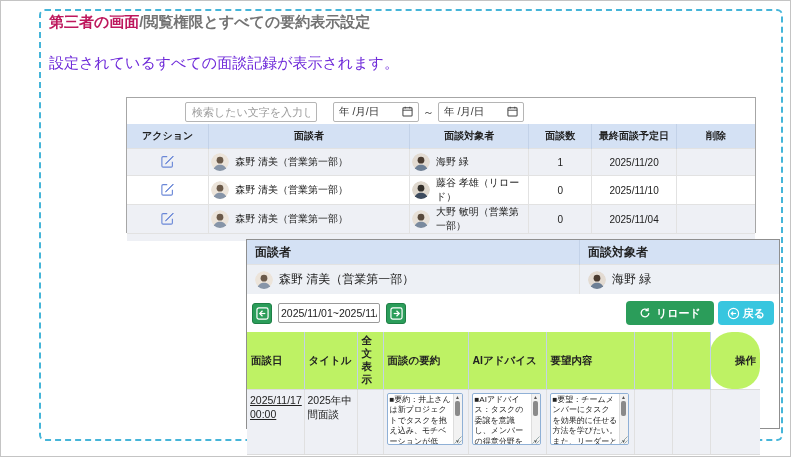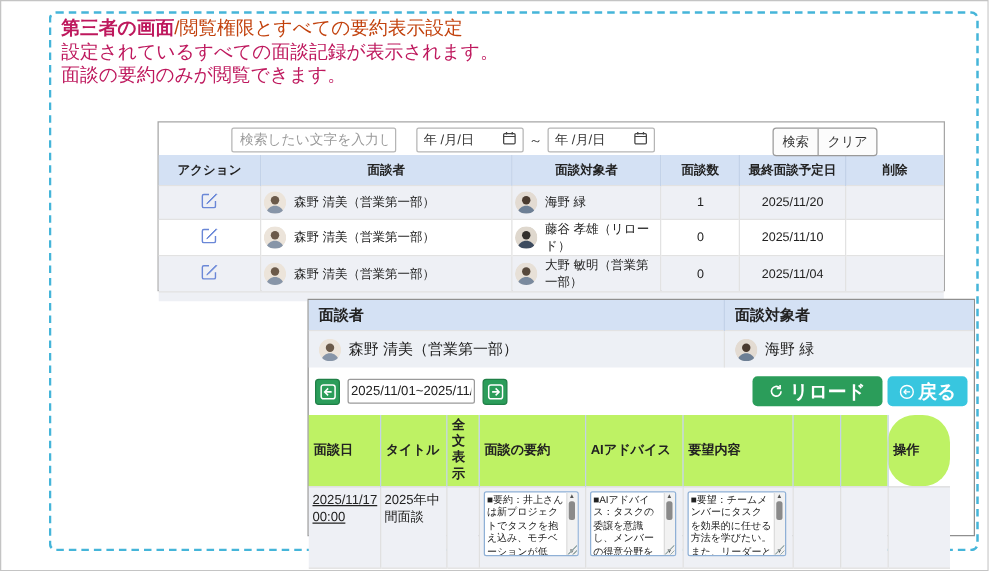--- a/index.html
+++ b/index.html
@@ -2,22 +2,22 @@
 <html><head>
 <meta charset="utf-8">
 <style>
   html,body{margin:0;padding:0;background:#fff;}
   .page{position:relative;width:791px;height:457px;background:#fff;border:1px solid #c4c4c4;
         box-sizing:border-box;font-family:"Liberation Sans","DejaVu Sans",sans-serif;overflow:hidden;}
   .dashed-frame{position:absolute;left:38px;top:8px;width:744px;height:432px;
         border:2px dashed #45b5d9;border-radius:6px;box-sizing:border-box;}
   .page-title{position:absolute;left:48px;top:12px;font-size:15px;white-space:nowrap;}
   .title-bold{color:#be185d;font-weight:bold;}
-  .title-rest{color:#c2410c;font-weight:normal;}
-  .desc{position:absolute;left:48px;font-size:15px;color:#be185d;white-space:nowrap;}
+  .title-rest{color:#737373;font-weight:bold;}
+  .desc{position:absolute;left:48px;font-size:15px;color:#6d28d9;white-space:nowrap;margin-top:22px;}
   .desc1{top:31px;} .desc2{top:50px;}
 
   
   .panel1{position:absolute;left:125px;top:96px;width:630px;height:136px;background:#fff;
         border:1px solid #a6a6a6;box-sizing:border-box;}
   .searchbar{position:relative;height:26px;}
   .search-input{position:absolute;left:58px;top:4px;width:132px;height:20px;border:1px solid #b5b5b5;
         border-radius:2px;font-size:11px;padding:0 6px;box-sizing:border-box;color:#333;
         font-family:"Liberation Sans","DejaVu Sans",sans-serif;}
   .search-input::placeholder{color:#9a9a9a;}
@@ -59,32 +59,32 @@
   table.people td:first-child{border-left:none;}
 
   .navbar{position:absolute;left:0;top:60px;width:100%;height:26px;box-sizing:border-box;
         padding:0 5px;display:flex;align-items:center;gap:4px;}
   .nav-btn{width:20px;height:21px;background:#2b9d5a;border:1px solid #1f7f46;border-radius:3px;
         display:flex;align-items:center;justify-content:center;cursor:pointer;padding:0;}
   .range-input{width:102px;height:20px;border:1px solid #9a9a9a;border-radius:2px;text-align:center;
         font-size:10.5px;color:#222;box-sizing:border-box;margin:0 2px;
         font-family:"Liberation Sans","DejaVu Sans",sans-serif;}
   .nav-spacer{flex:1;}
-  .pill-btn{height:24px;border:none;border-radius:4px;color:#fff;font-size:15px;font-weight:bold;
+  .pill-btn{height:24px;border:none;border-radius:4px;color:#fff;font-size:11px;font-weight:bold;
         display:flex;align-items:center;gap:5px;cursor:pointer;
         font-family:"Liberation Sans","DejaVu Sans",sans-serif;}
   .reload-btn{background:#2b9d5a;padding:0 13px;}
   .back-btn{background:#38c6df;padding:0 9px;gap:3px;}
 
   table.t2{position:absolute;left:0;top:92px;width:513px;border-collapse:collapse;table-layout:fixed;
         font-size:10.5px;color:#222;}
   table.t2 th{background:#bef264;height:33px;font-weight:bold;text-align:left;vertical-align:middle;
         padding:2px 4px;border-left:1px solid #c3d2e8;line-height:1.25;word-break:break-all;}
   table.t2 th:first-child{border-left:none;}
-  table.t2 th.th-center{text-align:left;border-radius:22px;}
+  table.t2 th.th-center{text-align:right;border-radius:22px;}
   table.t2 td{background:#eef0f5;height:58px;vertical-align:top;padding:3px 3px;
         border-left:1px solid #e0e0e0;border-top:1px solid #dcdcdc;border-bottom:1px solid #dcdcdc;}
   table.t2 td:first-child{border-left:none;text-decoration:underline;}
   .cell-text{line-height:1.35;}
 
   .ta{position:relative;width:calc(100% - 2px);height:52px;background:#fff;border:1px solid #8fb0d6;
         border-radius:2px;box-sizing:border-box;display:flex;overflow:hidden;}
   .ta-text{flex:1;font-size:8px;line-height:1.32;color:#222;padding:1px 1px 1px 2px;overflow:hidden;
         word-break:break-all;}
   .ta-scroll{width:9px;background:#f2f2f2;border-left:1px solid #ddd;display:flex;flex-direction:column;
@@ -99,21 +99,20 @@
 </head>
 <body>
 
 <div class="page">
   <div class="dashed-frame"></div>
 
   <div class="page-title">
     <span class="title-bold">第三者の画面</span><span class="title-rest">/閲覧権限とすべての要約表示設定</span>
   </div>
   <div class="desc desc1">設定されているすべての面談記録が表示されます。</div>
-  <div class="desc desc2">面談の要約のみが閲覧できます。</div>
 
   <div class="panel1">
     <div class="searchbar">
       <input class="search-input" type="text" placeholder="検索したい文字を入力してください" style="">
       <div class="date-input date-from">
         <span>年 /月/日</span>
         <span class="cal">
           <svg width="11" height="11" viewBox="0 0 12 12">
               <rect x="1" y="2" width="10" height="9" rx="1" fill="none" stroke="#444" stroke-width="1.1"></rect>
               <line x1="1" y1="4.6" x2="11" y2="4.6" stroke="#444" stroke-width="1"></line>
@@ -126,24 +125,20 @@
       <div class="date-input date-to">
         <span>年 /月/日</span>
         <span class="cal">
           <svg width="11" height="11" viewBox="0 0 12 12">
               <rect x="1" y="2" width="10" height="9" rx="1" fill="none" stroke="#444" stroke-width="1.1"></rect>
               <line x1="1" y1="4.6" x2="11" y2="4.6" stroke="#444" stroke-width="1"></line>
               <line x1="3.5" y1="0.7" x2="3.5" y2="2.8" stroke="#444" stroke-width="1.1"></line>
               <line x1="8.5" y1="0.7" x2="8.5" y2="2.8" stroke="#444" stroke-width="1.1"></line>
             </svg>
         </span>
-      </div>
-      <div class="seg">
-        <button>検索</button>
-        <button>クリア</button>
       </div>
     </div>
 
     <table class="t1">
       <colgroup>
         <col style="width:13%">
           <col style="width:32%">
           <col style="width:19%">
         <col style="width:10%">
           <col style="width:13.5%">

